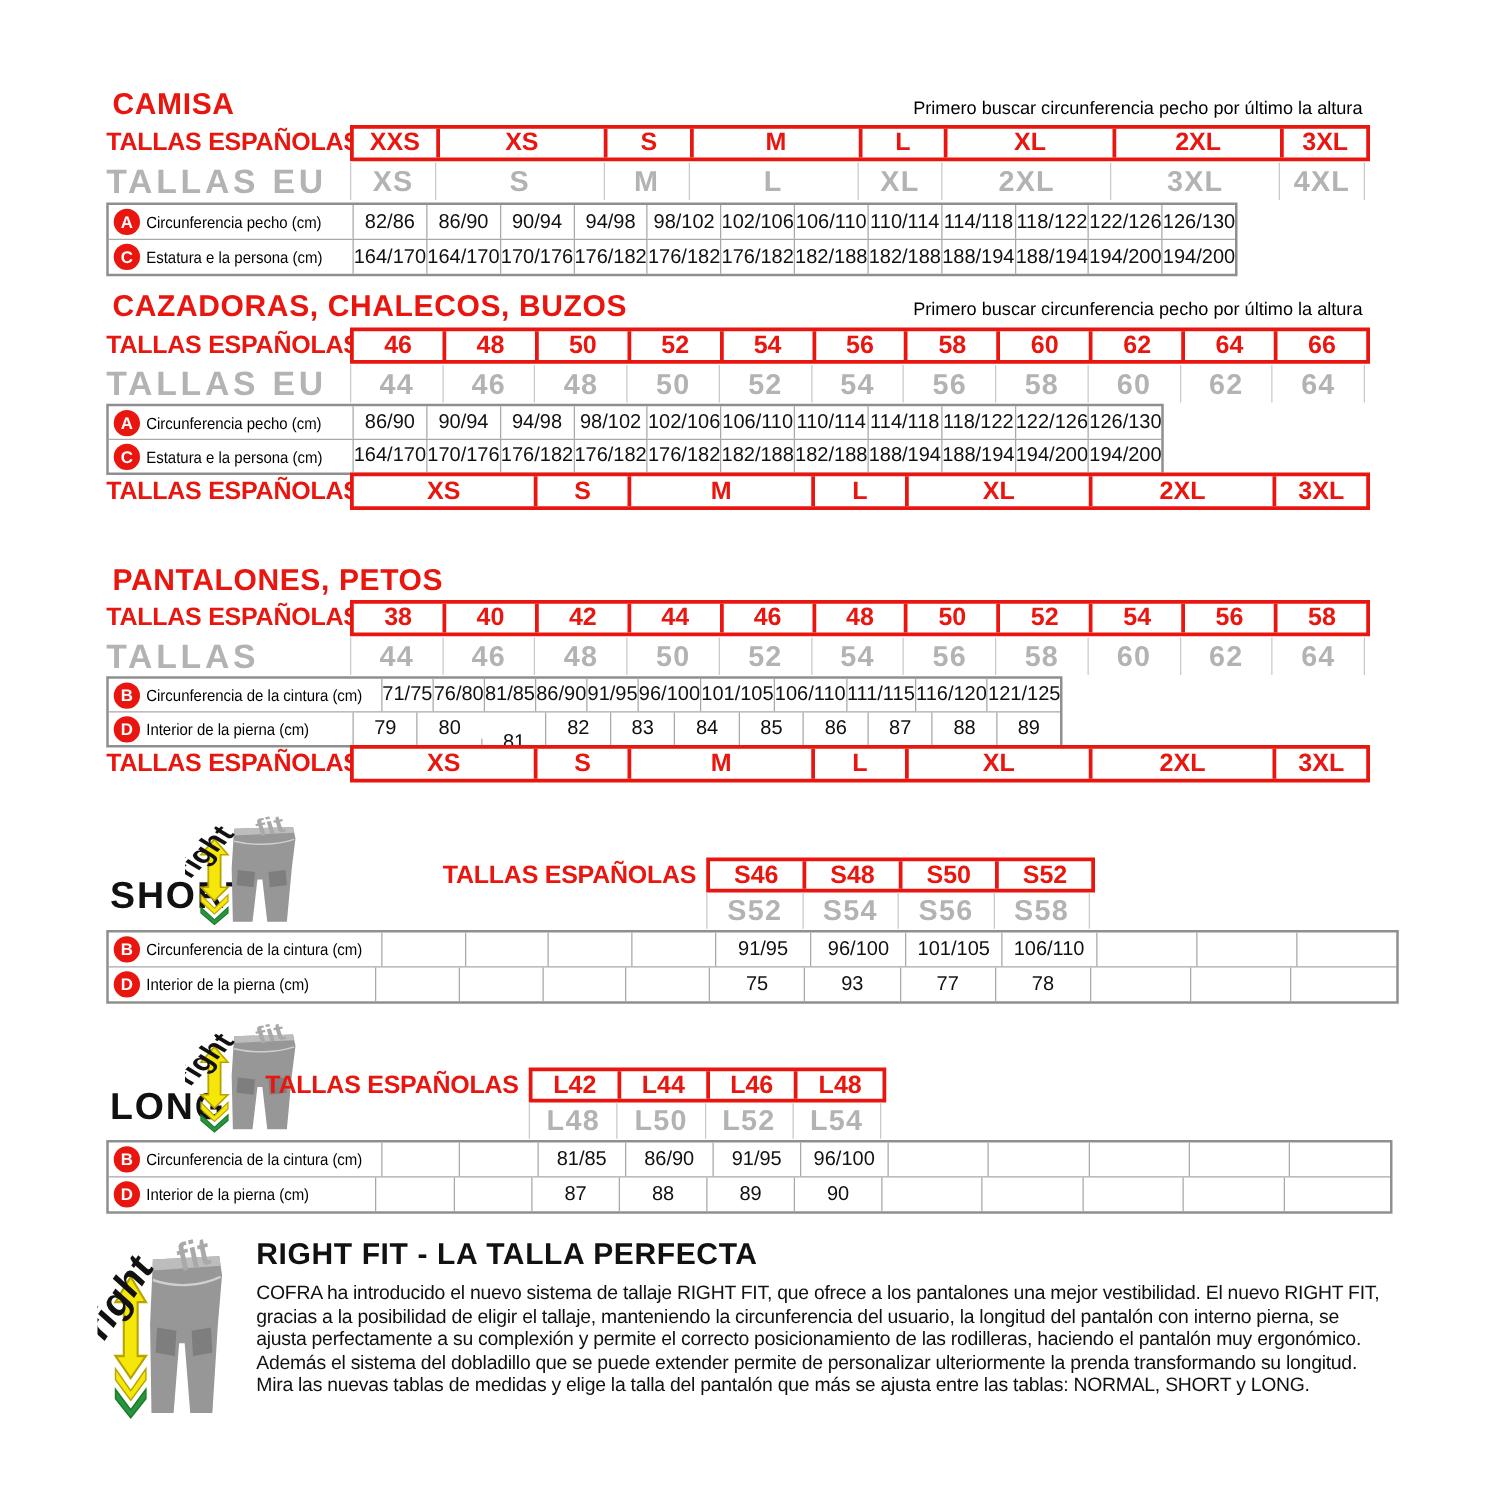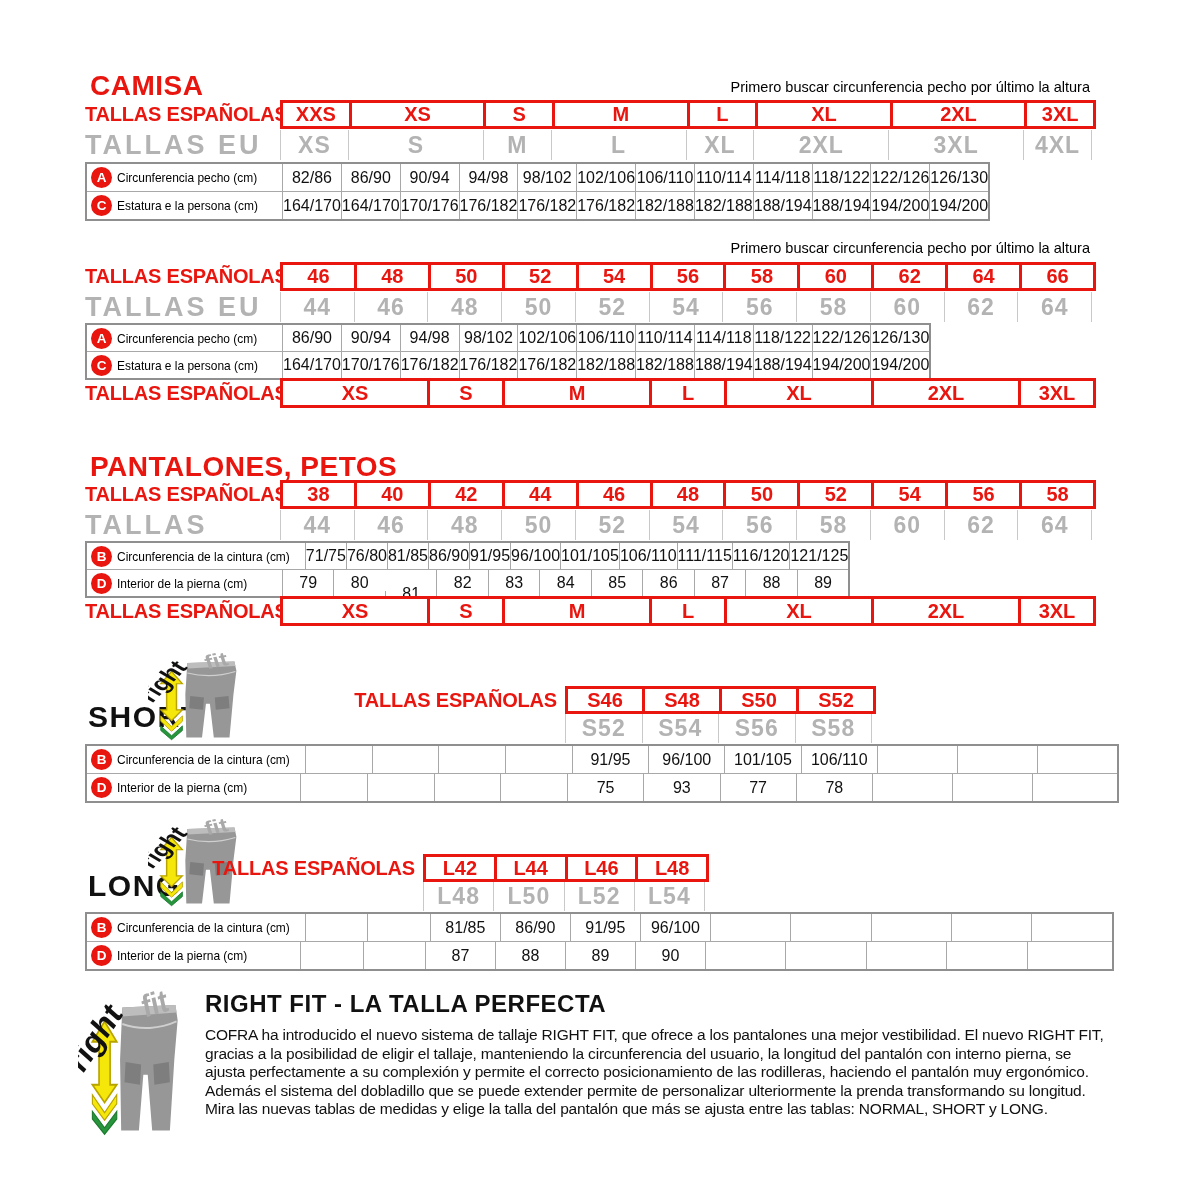--- a/index.html
+++ b/index.html
@@ -1,19 +1,19 @@
 <!DOCTYPE html>
 <html><head>
 <meta charset="utf-8">
 <style>
   :root{ --red:#e9150f; --gray-txt:#b3b3b3; --bdr:#8f8f8f; --bdr-thin:#a8a8a8; }
   html,body{margin:0;padding:0;background:#fff;}
   body{width:1200px;height:1200px;font-family:"Liberation Sans",sans-serif;}
   #page{position:relative;width:1200px;height:1200px;overflow:hidden;background:#fff;}
-  .sec-title{position:absolute;color:var(--red);font-weight:bold;font-size:28px;letter-spacing:.5px;white-space:nowrap;}
+  .sec-title{position:absolute;color:var(--red);font-weight:bold;font-size:24px;letter-spacing:.5px;white-space:nowrap;}
   .black-title{position:absolute;color:#111;font-weight:bold;font-size:30px;letter-spacing:1.5px;white-space:nowrap;}
   .note{position:absolute;font-size:14.5px;color:#000;text-align:right;white-space:nowrap;}
   .es-label{position:absolute;color:var(--red);font-weight:bold;font-size:20px;text-align:right;white-space:nowrap;letter-spacing:-.2px;}
   .eu-label{position:absolute;color:var(--gray-txt);font-weight:bold;font-size:27px;letter-spacing:3px;white-space:nowrap;}
   .absrow{position:absolute;display:flex;box-sizing:border-box;}
   .red-row{border:3px solid var(--red);background:#fff;}
   .red-cell{display:flex;align-items:center;justify-content:center;color:var(--red);font-weight:bold;font-size:20px;border-left:3px solid var(--red);box-sizing:border-box;}
   .red-cell:first-child{border-left:none;}
   .gray-cell{display:flex;align-items:center;justify-content:center;color:var(--gray-txt);font-weight:bold;font-size:23px;letter-spacing:1px;border-left:1px solid #c9c9c9;box-sizing:border-box;}
   .gray-cell:last-child{border-right:1px solid #c9c9c9;}
@@ -28,20 +28,21 @@
   .rf-title{position:absolute;color:#111;font-weight:bold;font-size:24px;letter-spacing:.5px;white-space:nowrap;}
   .rf-par{position:absolute;font-size:15.5px;line-height:18.6px;color:#111;letter-spacing:-.2px;}
 </style>
 </head>
 <body>
 
 <div id="page">
   <div class="sec-title" style="left:90px;top:70px;">CAMISA</div>
   <div class="note" style="left:490px;top:79px;width:600px;">Primero buscar circunferencia pecho por último la altura</div>
 
+  <div class="sec-title" style="left:90px;top:232px;">CAZADORAS, CHALECOS, BUZOS</div>
   <div class="note" style="left:490px;top:240px;width:600px;">Primero buscar circunferencia pecho por último la altura</div>
 
   <div class="sec-title" style="left:90px;top:451px;">PANTALONES, PETOS</div>
 
   <div class="black-title" style="left:88px;top:700px;">SHORT</div>
   <div class="logo" id="logo-short" style="left:148px;top:650px;width:110px;height:92px;"><svg viewBox="0 0 112 120" width="100%" height="100%" preserveAspectRatio="none">
         <path d="M40 17 L88 15 L90 27 L87 58 L83 114 L67 114 L63 70 L59 70 L55 114 L39 114 L38 58 Z" fill="#979797"></path>
         <path d="M40 17 L88 15 L89 21 L40 24 Z" fill="#bdbdbd"></path>
         <path d="M40 30 C 56 35 74 34 89 28" stroke="#cfcfcf" stroke-width="1.5" fill="none"></path>
         <path d="M43 60 L57 62 L56 78 L42 76 Z" fill="#7e7e7e"></path>

